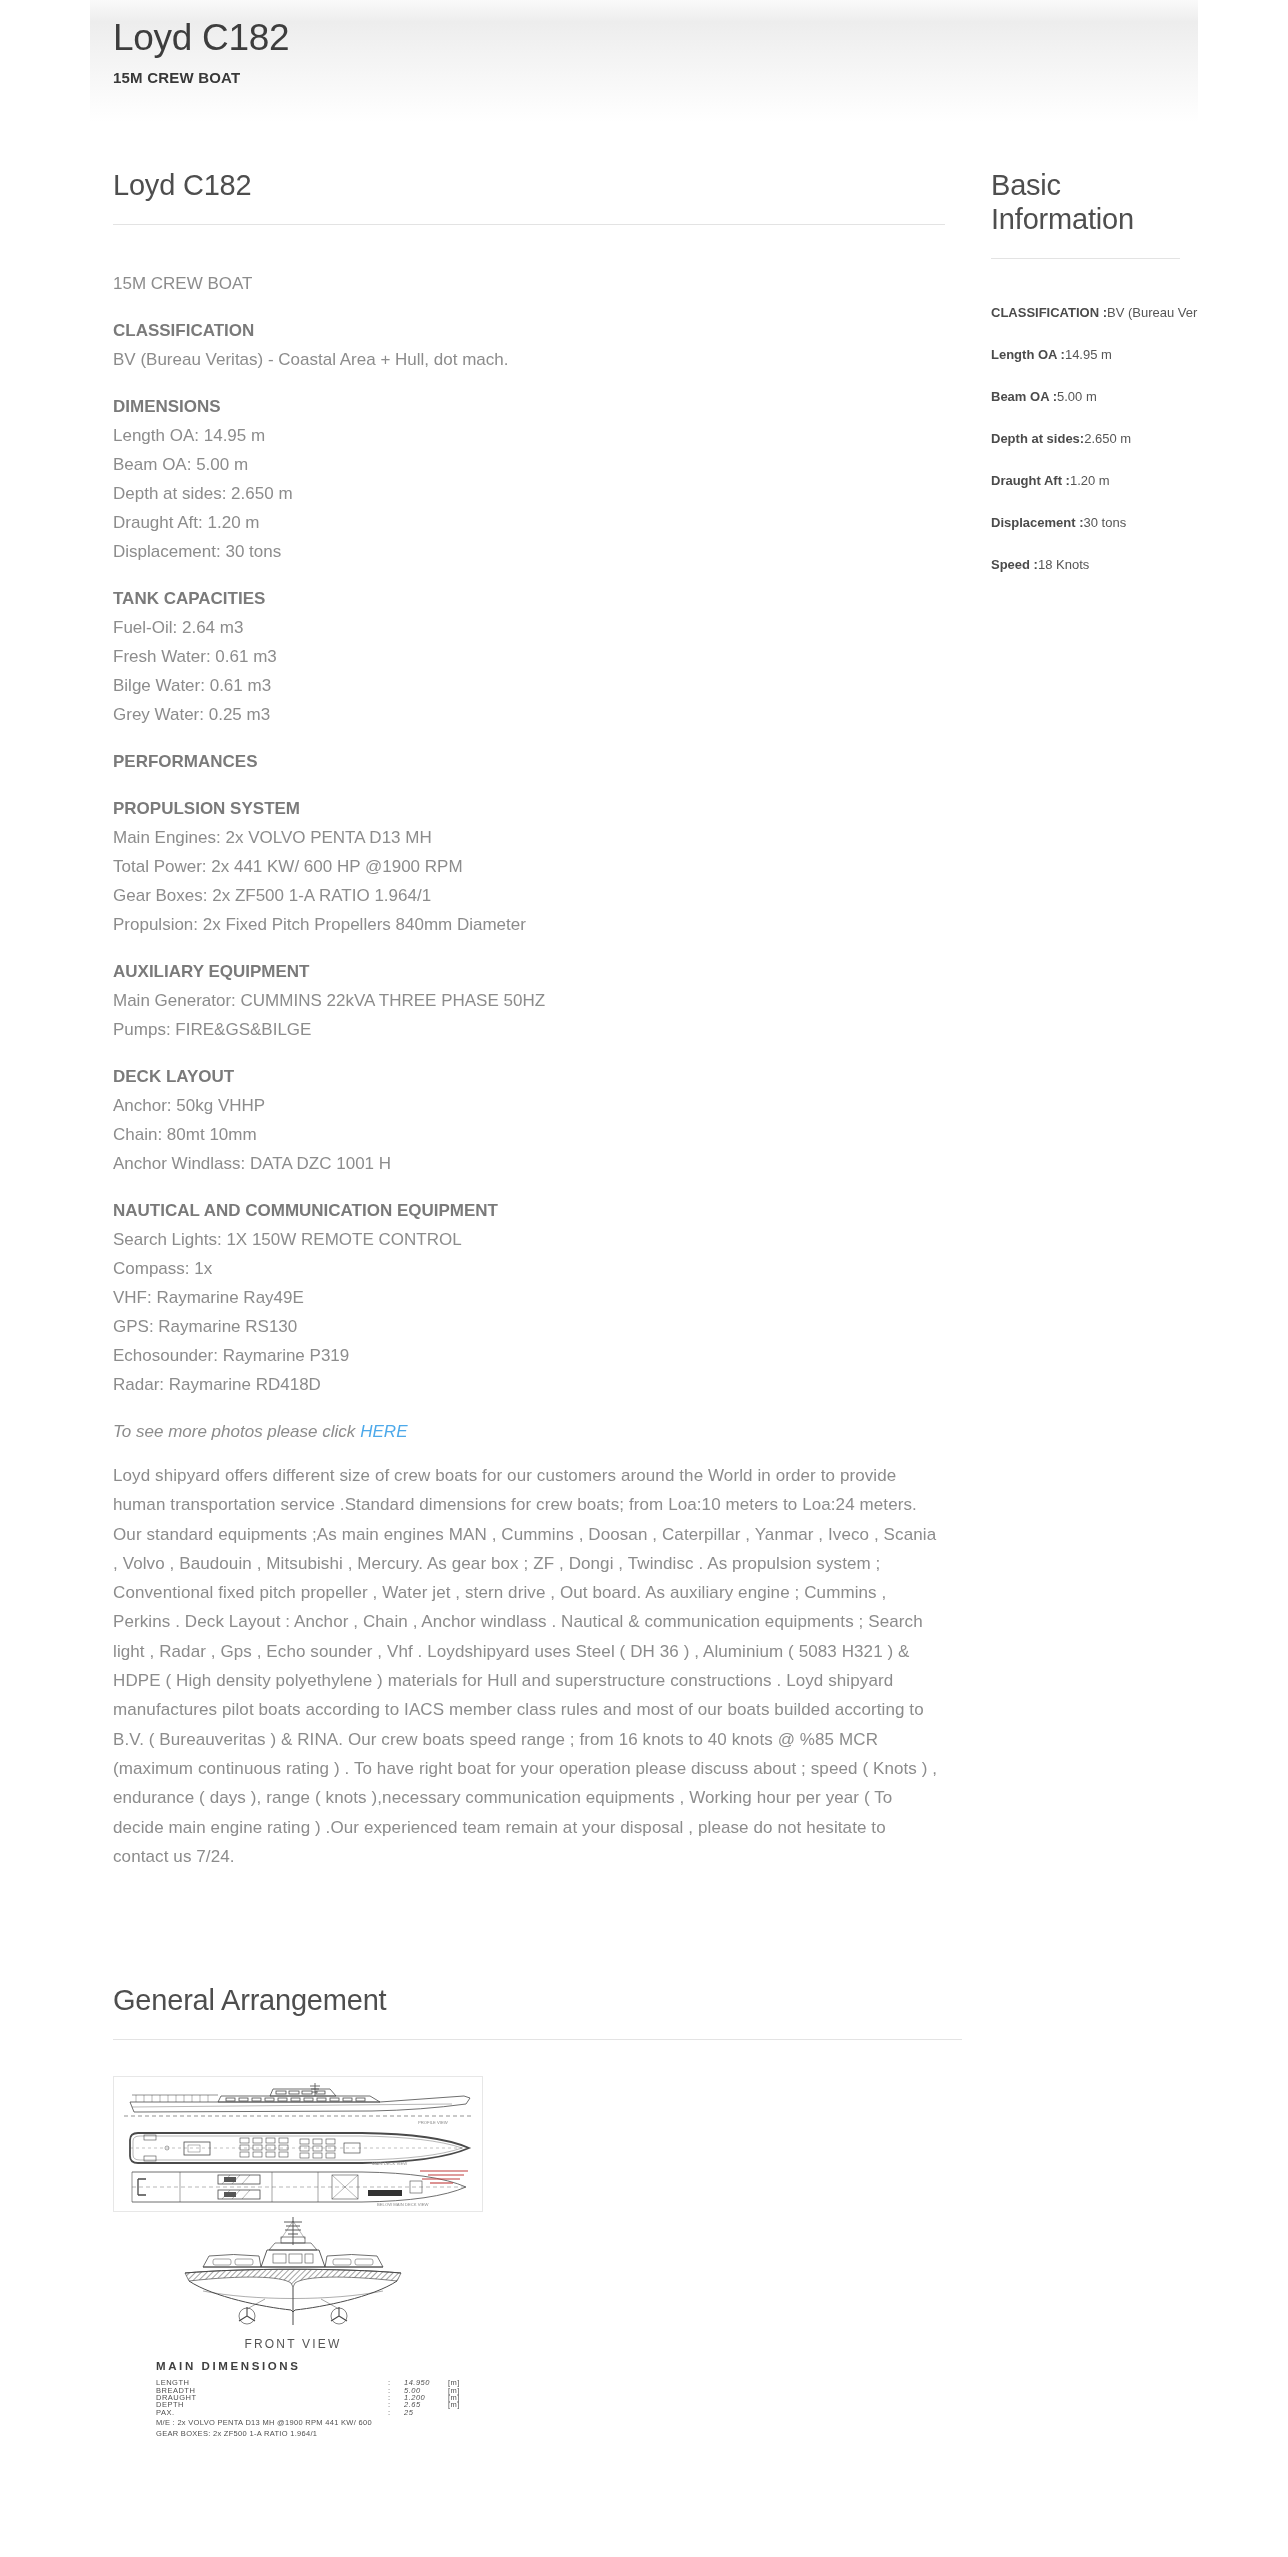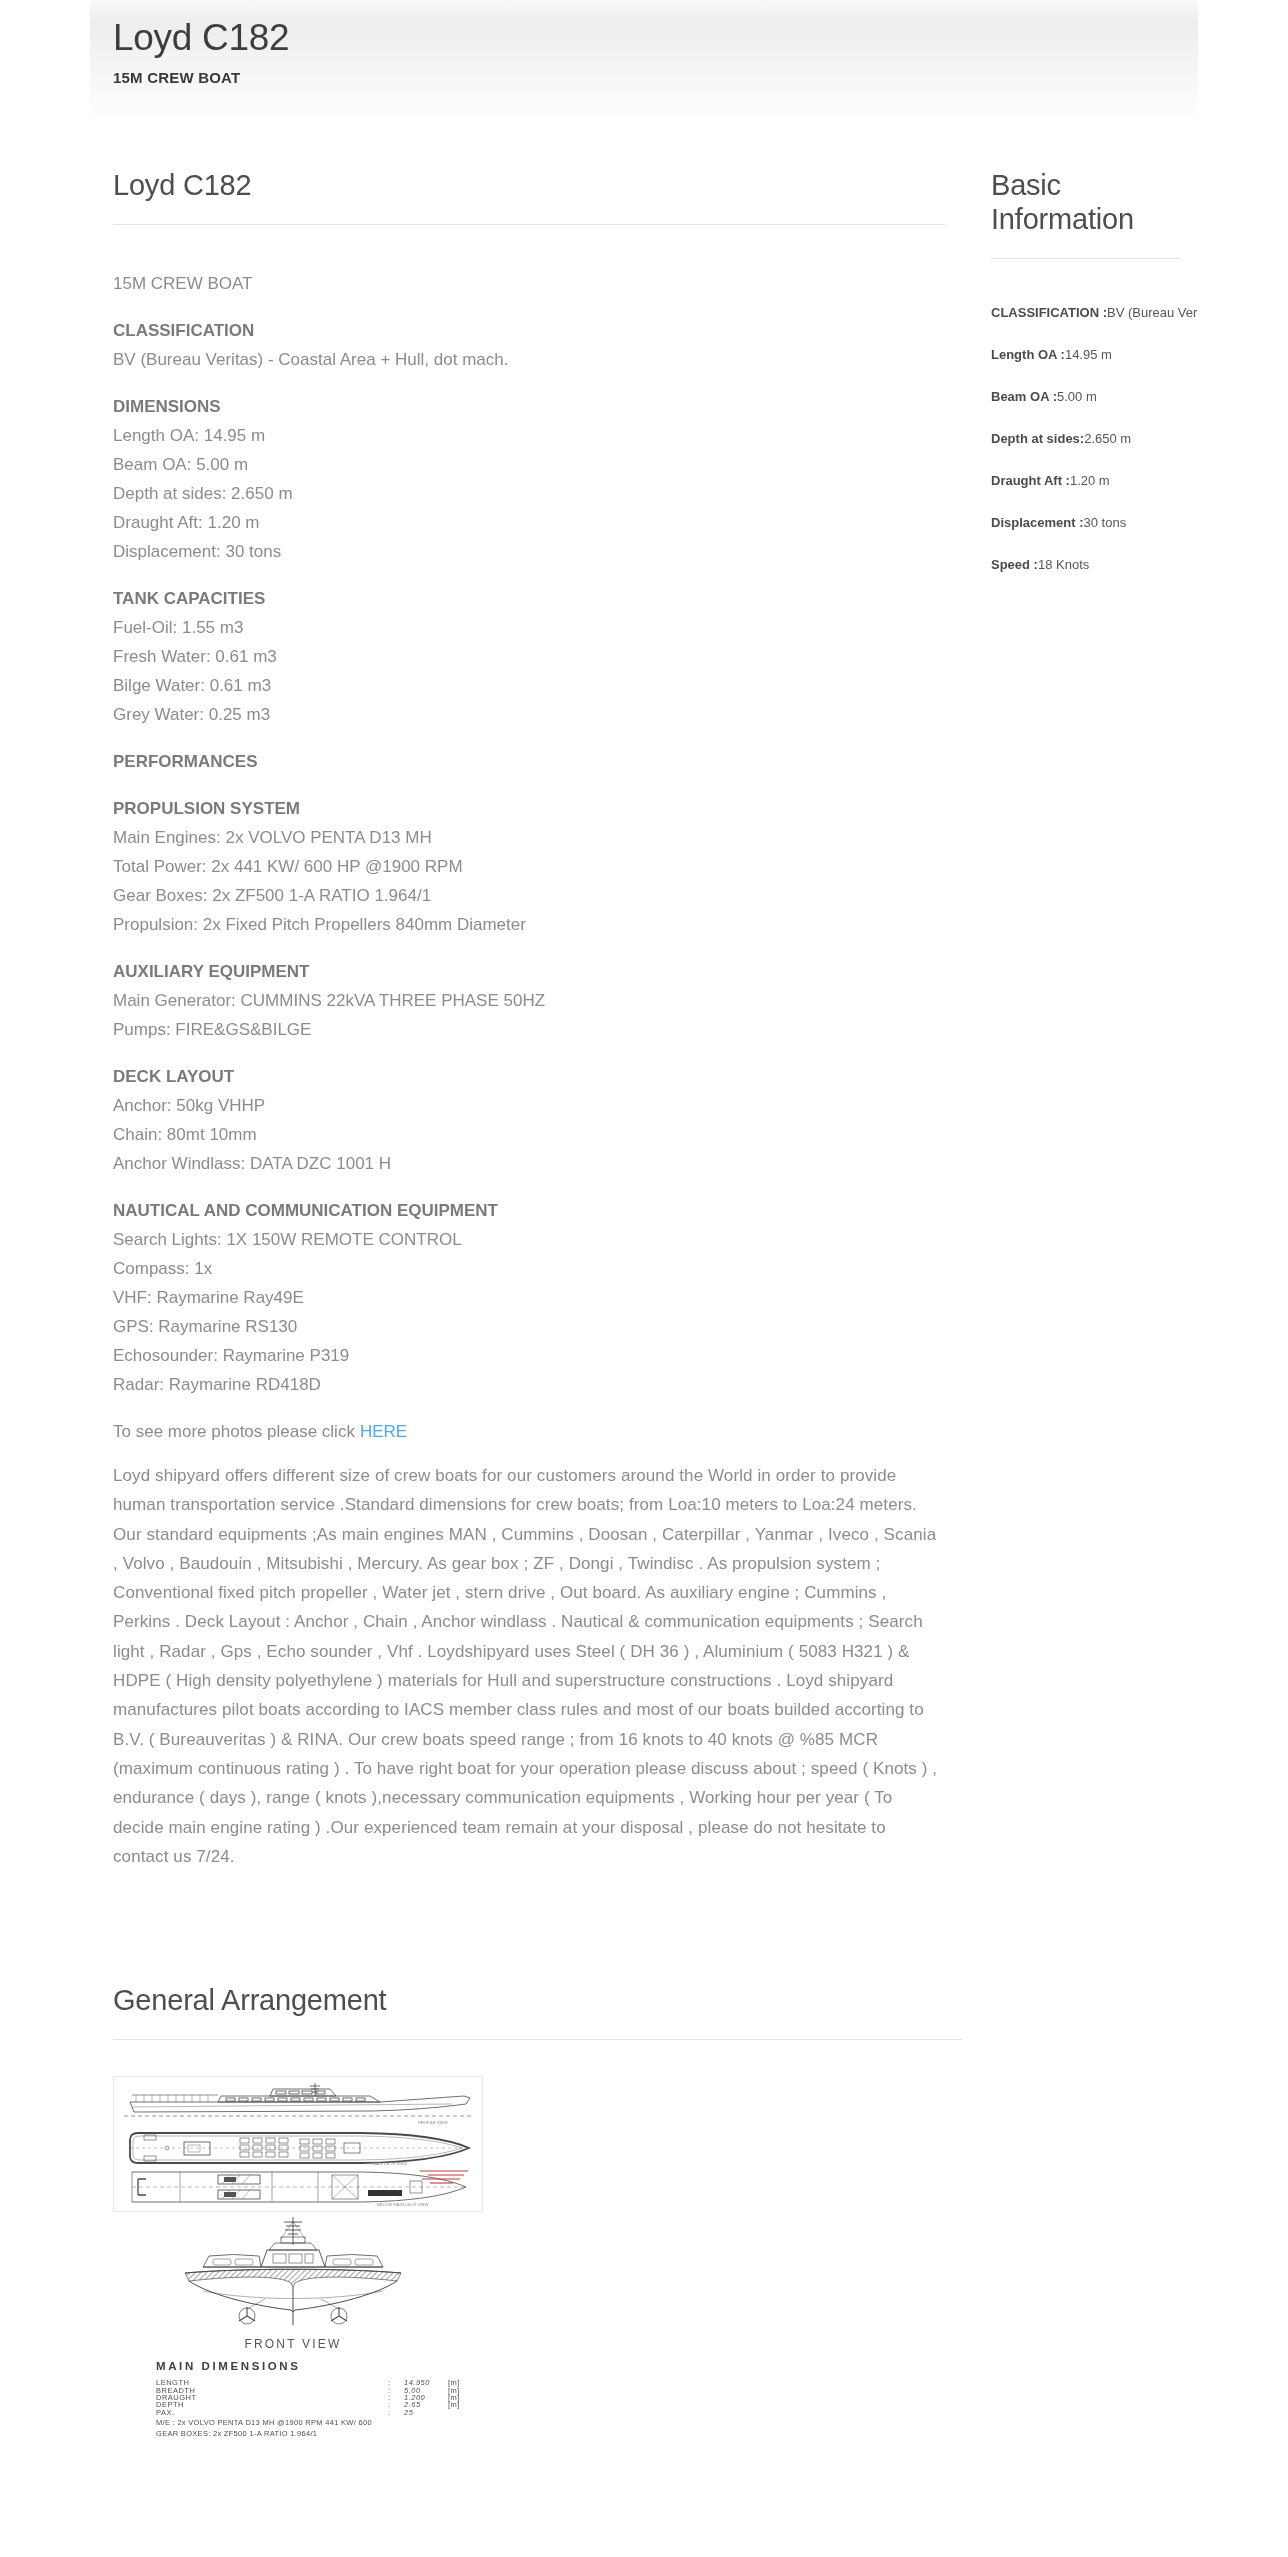--- a/index.html
+++ b/index.html
@@ -16,21 +16,21 @@
   .main{display:flex; align-items:flex-start; padding:46px 18px 0 23px;}
   .col-left{flex:0 0 832px; width:832px;}
   .col-right{flex:1; margin-left:46px; min-width:0;}
   h2{margin:0; font-size:29px; line-height:34px; font-weight:300; color:#4e4e4e; letter-spacing:-.2px;}
   .rule{border:none; border-top:1px solid #e3e3e3; margin:22px 0 0 0; height:0;}
 
   .intro{margin:44px 0 0 0; font-size:17px; line-height:29px; color:#8c8c8c;}
   .spec-section{margin-top:18px;}
   .spec-title{font-size:17px; line-height:29px; font-weight:bold; color:#7a7a7a;}
   .spec-line{font-size:17px; line-height:29px; color:#8c8c8c;}
-  .photos{margin:18px 0 0 0; font-size:17px; line-height:29px; color:#8c8c8c;}
+  .photos{margin:18px 0 0 0; font-size:17px; line-height:29px; color:#8c8c8c;font-style:italic;}
   .photos a{text-decoration:none; margin-left:5px;}
   .desc{margin:15px 0 0 0; font-size:17px; line-height:29.3px; color:#8c8c8c; letter-spacing:.1px;}
 
   
   .bi-list{margin-top:45px;}
   .bi-row{margin-bottom:25px; font-size:13px; line-height:17px; white-space:nowrap;}
   .bi-label{font-weight:bold; color:#4b4b4b;}
   .bi-value{color:#565656;}
 
   
@@ -75,21 +75,21 @@
         <div class="spec-title">DIMENSIONS</div>
         <div class="spec-line">Length OA: 14.95 m</div>
         <div class="spec-line">Beam OA: 5.00 m</div>
         <div class="spec-line">Depth at sides: 2.650 m</div>
         <div class="spec-line">Draught Aft: 1.20 m</div>
         <div class="spec-line">Displacement: 30 tons</div>
       </div>
 
       <div class="spec-section">
         <div class="spec-title">TANK CAPACITIES</div>
-        <div class="spec-line">Fuel-Oil: 1.55 m3</div>
+        <div class="spec-line">Fuel-Oil: 2.64 m3</div>
         <div class="spec-line">Fresh Water: 0.61 m3</div>
         <div class="spec-line">Bilge Water: 0.61 m3</div>
         <div class="spec-line">Grey Water: 0.25 m3</div>
       </div>
 
       <div class="spec-section">
         <div class="spec-title">PERFORMANCES</div>
       </div>
 
       <div class="spec-section">

